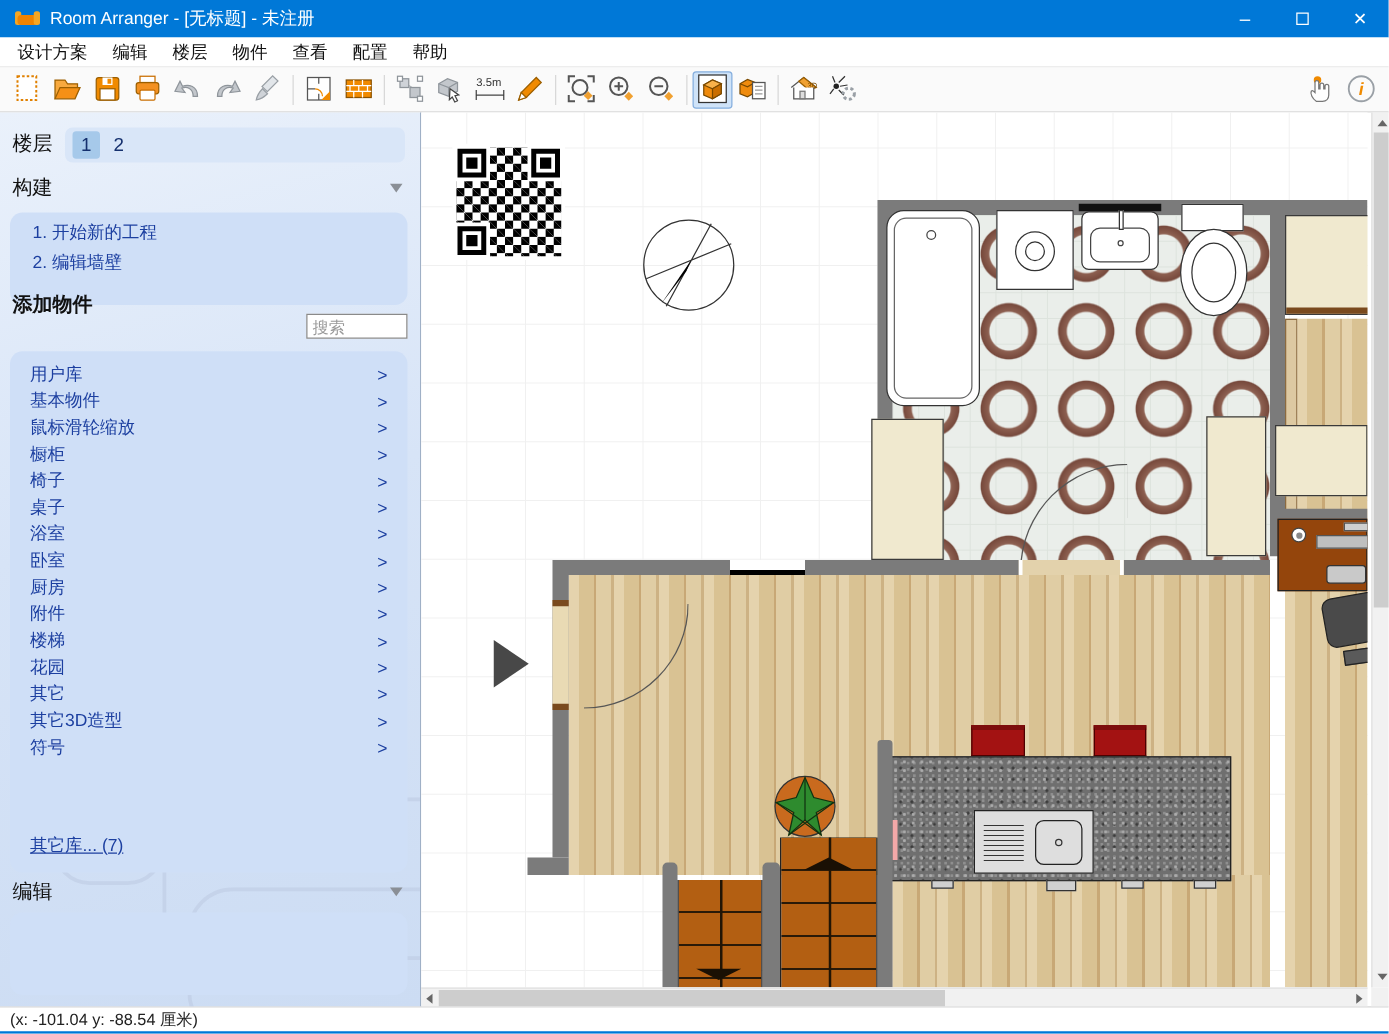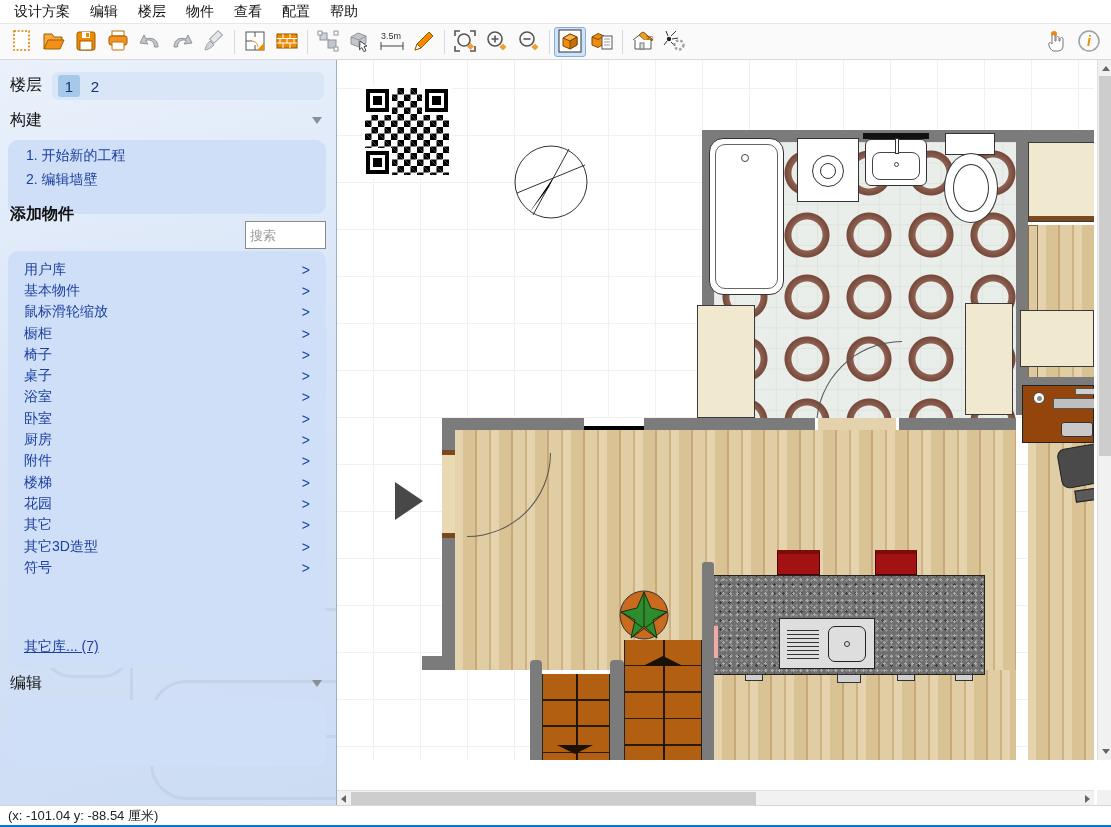--- a/index.html
+++ b/index.html
@@ -41,21 +41,21 @@
   .sb-caret { position:absolute; right:14px; width:0; height:0; border-left:5px solid transparent; border-right:5px solid transparent; border-top:7px solid #8a8f96; }
   .panel { position:absolute; left:8px; right:10px; background:#cfdff7; border-radius:10px; }
   .floors-row { position:absolute; top:12px; left:0; right:0; height:28px; }
   .floors-panel { position:absolute; left:52px; right:12px; top:0; height:28px; background:#d9e6f8; border-radius:6px; display:flex; align-items:center; padding-left:6px; gap:4px; }
   .floor-tab { min-width:22px; height:22px; display:flex; align-items:center; justify-content:center; font-size:15px; color:#15306e; border-radius:3px; padding:0 4px; }
   .floor-tab.active { background:#a6c9ea; }
   .build-link { display:block; font-size:14px; color:#1c3fa0; padding:1px 0 1px 18px; line-height:22px; text-decoration:none; }
   .obj-row { display:flex; justify-content:space-between; align-items:center; padding:0 16px; height:21.3px; font-size:14px; color:#1c3fa0; }
   .obj-row .chev { font-size:14px; color:#1c3fa0; }
   .more-link { position:absolute; left:16px; bottom:12px; font-size:14px; color:#1c3fa0; }
-  .search-box { position:absolute; right:10px; top:161px; width:81px; height:28px; border:1px solid #8a8a8a; background:#fff; font-size:13px; padding:0 4px; font-family:"Liberation Sans",sans-serif; }
+  .search-box { position:absolute; right:10px; top:161px; width:81px; height:20px; border:1px solid #8a8a8a; background:#fff; font-size:13px; padding:0 4px; font-family:"Liberation Sans",sans-serif; }
   .search-box::placeholder { color:#999; }
 
   
   .canvas-col { position:relative; flex:1 1 auto; }
   .canvas-area { position:absolute; left:0; top:0; width:757px; height:700px; overflow:hidden; background:#fff;
     background-image:linear-gradient(#f0f0f0 1px,transparent 1px),linear-gradient(90deg,#f0f0f0 1px,transparent 1px);
     background-size:47px 47px; background-position:-11px -19px; }
   .abs { position:absolute; }
   .wall { position:absolute; background:#7b7b7b; }
   .cream { position:absolute; background:#f0e9cf; border:1px solid #3a3a3a; }
@@ -88,20 +88,39 @@
     background-image:linear-gradient(45deg,#000 25%,transparent 25% 75%,#000 75%),linear-gradient(45deg,#000 25%,transparent 25% 75%,#000 75%);
     background-position:0 0,6.5px 6.5px; background-size:13px 13px; }
   .finder { position:absolute; width:23px; height:23px; border:4px solid #000; background:#fff; box-shadow:0 0 0 3px #fff; }
   .finder::after { content:""; position:absolute; inset:3px; background:#000; }
 </style>
 </head>
 <body>
 
 <div class="window">
 
+  <div class="titlebar">
+    <div class="app-icon">
+      <div class="back"></div>
+        <div class="seat"></div>
+        <div class="arm"></div>
+    </div>
+    <div class="title-text">Room Arranger - [无标题] - 未注册</div>
+    <div class="win-controls">
+      <div class="win-btn">
+          <span>–</span>
+        </div>
+      <div class="win-btn">
+          <span class="max-box"></span>
+        </div>
+      <div class="win-btn">
+          <span style="font-size:18px;">×</span>
+        </div>
+    </div>
+  </div>
 
   <div class="menubar">
     <div class="menu-item">设计方案</div>
     <div class="menu-item">编辑</div>
     <div class="menu-item">楼层</div>
     <div class="menu-item">物件</div>
     <div class="menu-item">查看</div>
     <div class="menu-item">配置</div>
     <div class="menu-item">帮助</div>
   </div>

